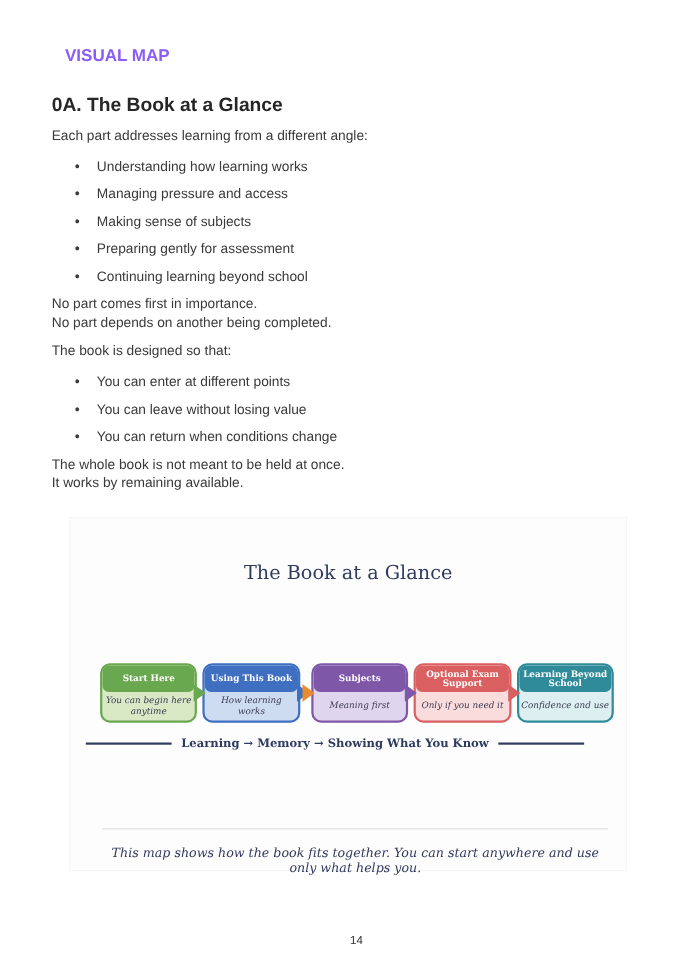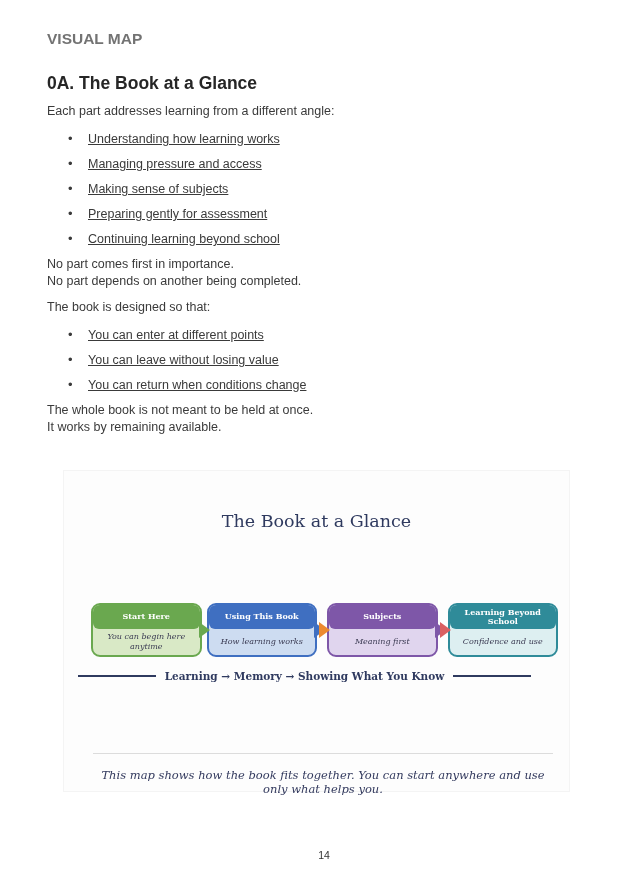--- a/index.html
+++ b/index.html
@@ -2,29 +2,29 @@
 <html><head>
 <meta charset="utf-8">
 <style>
   html,body { margin:0; padding:0; background:#ffffff; }
   .page {
     position:relative; width:629px; height:874px; background:#ffffff;
     font-family:"Liberation Sans", sans-serif; color:#3a3a3a; overflow:hidden;
   }
   .content { position:absolute; left:47px; top:30px; width:540px; }
 
-  .kicker { font-size:15.5px; font-weight:bold; color:#737373; line-height:18px; margin:0; }
+  .kicker { font-size:15.5px; font-weight:bold; color:#8b5cf6; line-height:18px; margin:12px; }
   .section-heading { font-size:17.5px; font-weight:bold; color:#262626; line-height:22px; margin:24px 0 0; }
 
   p.body { font-size:12.5px; line-height:17px; margin:9px 0 0; color:#3a3a3a; }
   p.body.twoline { margin-top:7px; }
 
   ul.bullets { list-style:none; margin:11px 0 0; padding:0 0 0 21px; }
   ul.bullets li {
-    position:relative; font-size:12.5px; line-height:17px; margin:0 0 8px; padding-left:20px;text-decoration:underline;
+    position:relative; font-size:12.5px; line-height:17px; margin:0 0 8px; padding-left:20px;
   }
   ul.bullets li::before {
     content:"•"; position:absolute; left:0; top:-1px; font-size:13px; color:#3a3a3a;
   }
 
   
   .figure {
     position:absolute; left:63px; top:470px; width:507px; height:322px;
     background:#fdfdfd; border:1px solid #f4f4f4; box-sizing:border-box;
   }
@@ -124,20 +124,24 @@
           <div class="flow-box-header">Using This Book</div>
           <div class="flow-box-body">How learning works</div>
         </div>
         <div class="flow-arrow" style="border-left-color: rgb(63, 111, 193);"></div>
         <div class="flow-arrow" style="border-left-color: rgb(236, 138, 47);"></div>
         <div class="flow-box" style="--c: #7e57a8; --lt: #e0d5ee;">
           <div class="flow-box-header">Subjects</div>
           <div class="flow-box-body">Meaning first</div>
         </div>
         <div class="flow-arrow" style="border-left-color: rgb(126, 87, 168);"></div>
+        <div class="flow-box" style="--c: #d95f61; --lt: #fadcdc;">
+          <div class="flow-box-header">Optional Exam Support</div>
+          <div class="flow-box-body">Only if you need it</div>
+        </div>
         <div class="flow-arrow" style="border-left-color: rgb(217, 95, 97);"></div>
         <div class="flow-box" style="--c: #2f8b99; --lt: #ddeff1;">
           <div class="flow-box-header">Learning Beyond School</div>
           <div class="flow-box-body">Confidence and use</div>
         </div>
       </div>
 
     <div class="timeline">
       <div class="tl-line"></div>
       <div class="tl-labels" id="timeline-labels">Learning →  Memory →  Showing What You Know</div>

